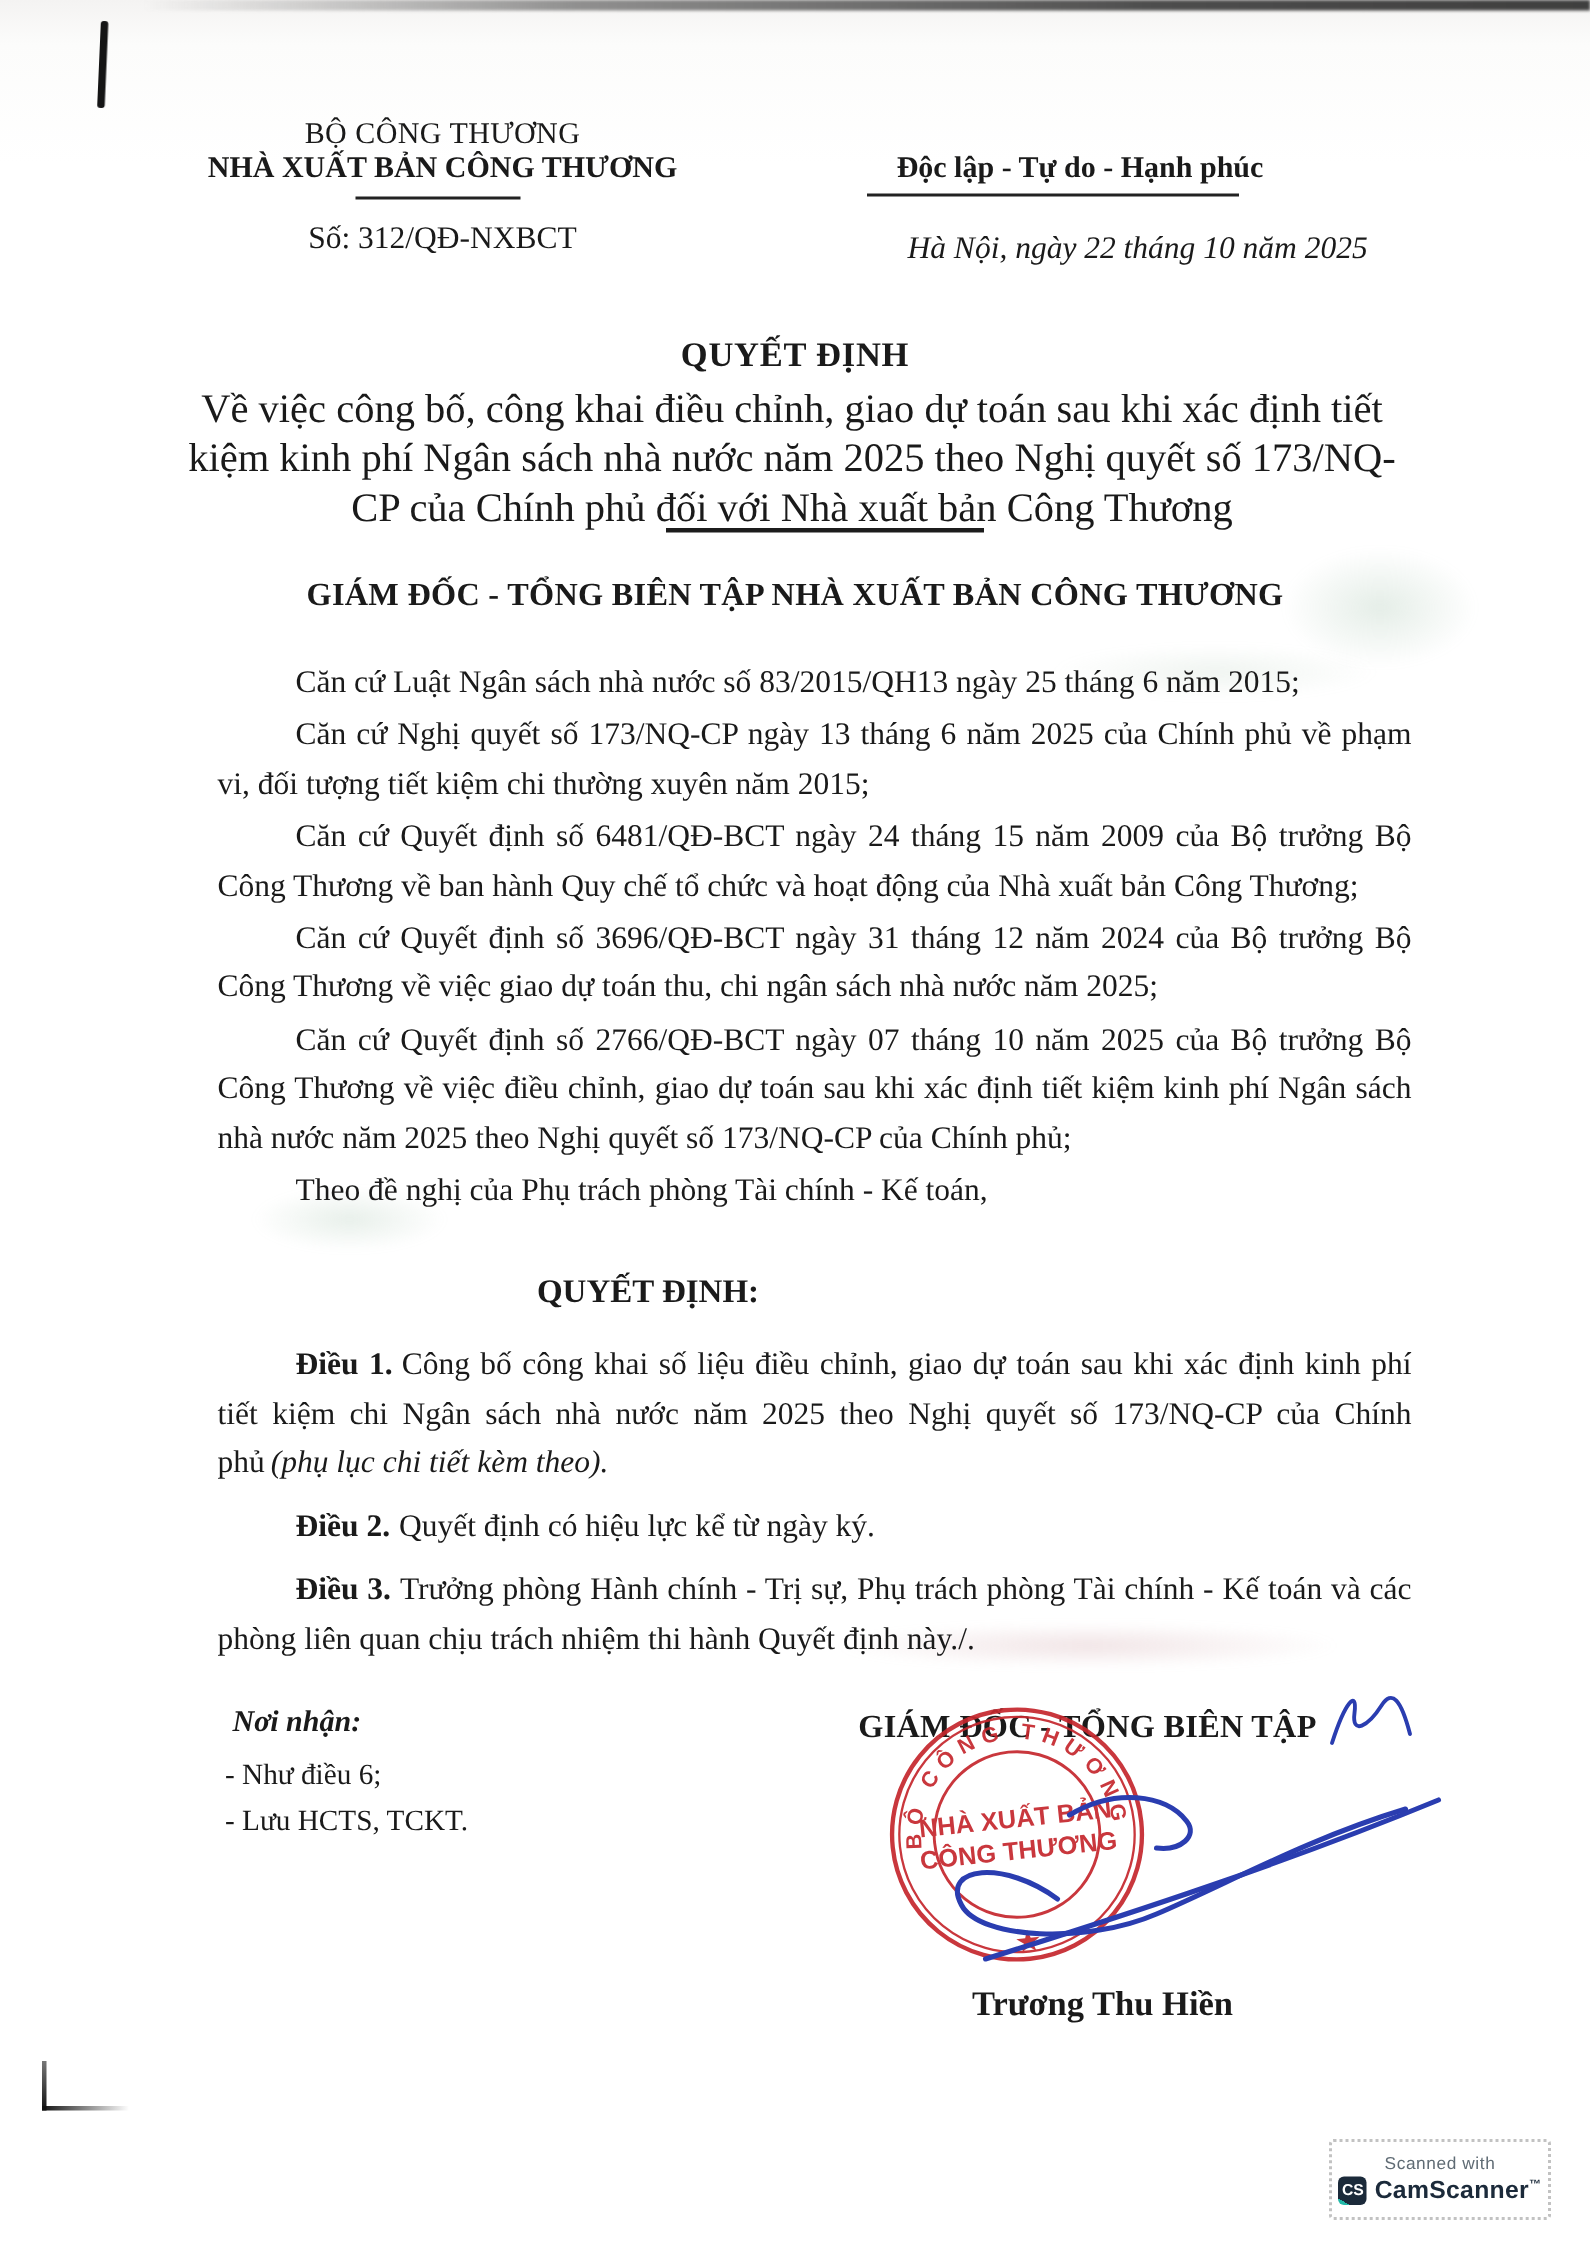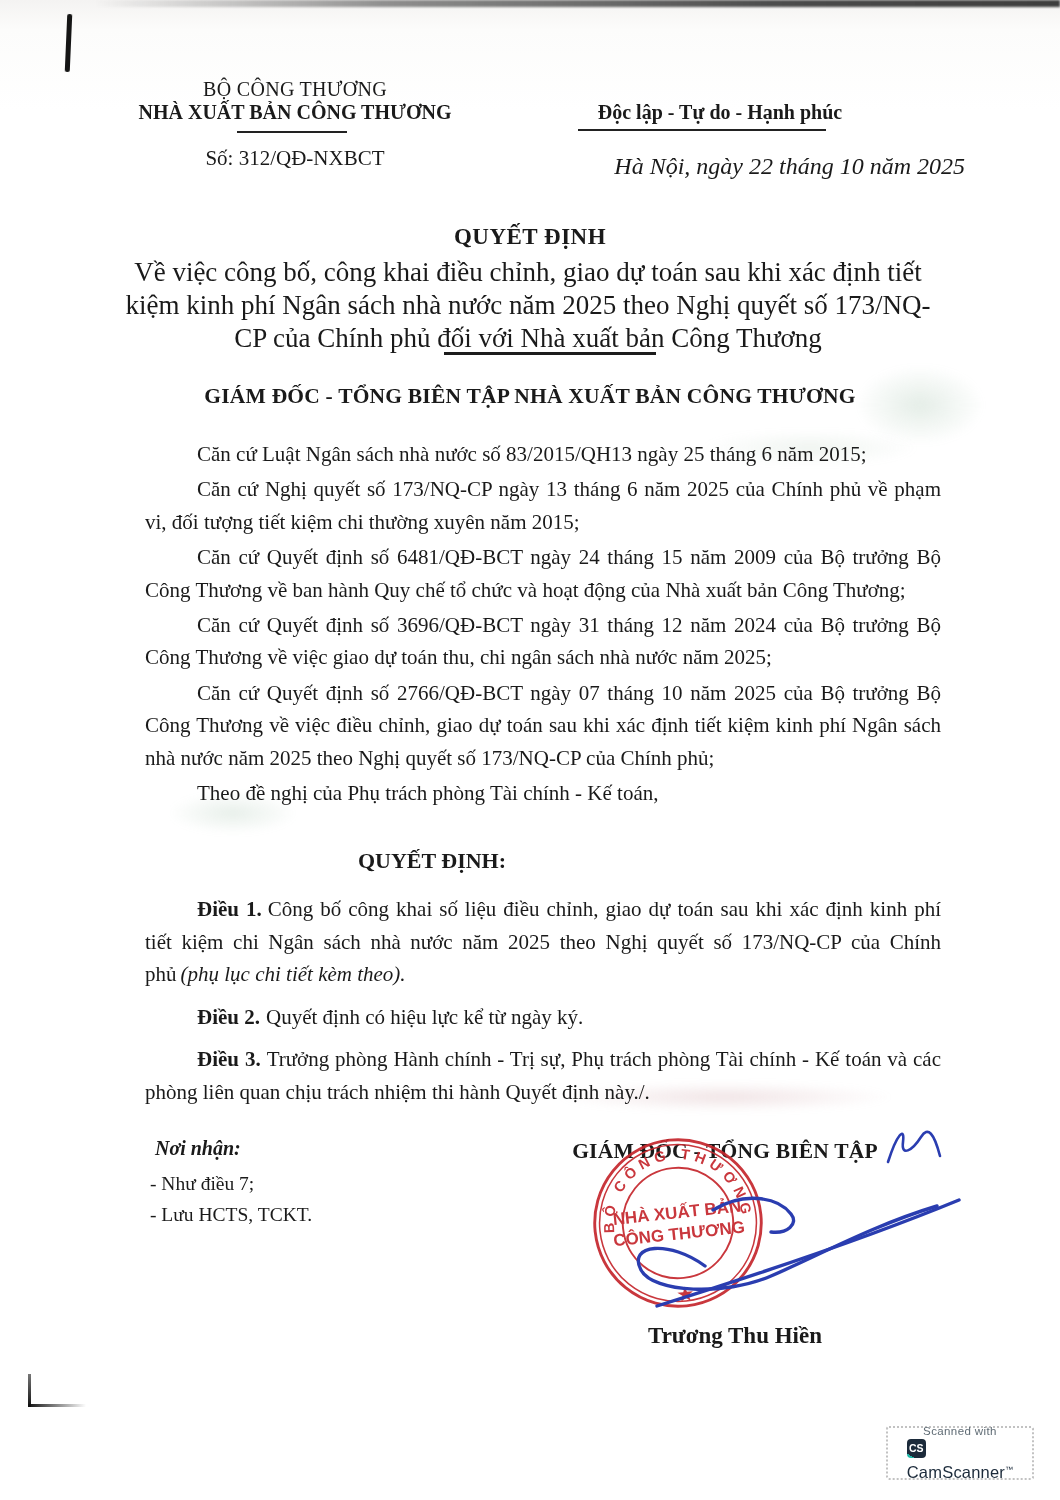--- a/index.html
+++ b/index.html
@@ -26,21 +26,21 @@
 
   
   .abs{position:absolute;}
   .hl1{left:120px;top:78px;width:350px;text-align:center;font-size:20px;letter-spacing:.3px;}
   .hl2{left:120px;top:101px;width:350px;text-align:center;font-size:20px;font-weight:bold;}
   .rule-left{left:237px;top:131px;width:110px;height:2px;background:#222;}
   .docnum{left:120px;top:146px;width:350px;text-align:center;font-size:21px;}
   .hr1{left:460px;top:76px;width:520px;text-align:center;font-size:20.5px;font-weight:bold;letter-spacing:.2px;}
   .hr2{left:460px;top:101px;width:520px;text-align:center;font-size:20px;font-weight:bold;}
   .rule-right{left:578px;top:129px;width:248px;height:2px;background:#222;}
-  .dateline{left:605px;top:153px;width:360px;text-align:right;font-size:24px;font-style:italic;}
+  .dateline{left:605px;top:153px;width:360px;text-align:left;font-size:21px;font-style:italic;}
 
   
   .doctitle{left:0;top:224px;width:1060px;text-align:center;font-size:23px;font-weight:bold;letter-spacing:.5px;}
   .subject{left:116px;top:256px;width:824px;text-align:center;font-size:27px;font-weight:normal;line-height:33px;}
   .rule-subject{left:444px;top:352px;width:212px;height:2.5px;background:#1c1c1c;}
   .authority{left:0;top:384px;width:1060px;text-align:center;font-size:21.5px;font-weight:bold;letter-spacing:.2px;}
 
   
   .bodycol{left:145px;top:438px;width:796px;font-size:21px;line-height:32.4px;text-align:justify;}
   .bodycol p{margin:0 0 3px 0;text-indent:52px;}
@@ -58,25 +58,25 @@
   .stamp-svg{left:586px;top:1131px;width:184px;height:184px;opacity:.92;transform:rotate(-6deg);}
   .sign-svg{left:575px;top:1148px;width:400px;height:175px;}
   .scribble-svg{left:883px;top:1124px;width:68px;height:48px;}
 
   
   .cam-badge{left:886px;top:1426px;width:148px;height:54px;background:#fff;
     border:2px dotted #c2c2c2;border-radius:3px;box-sizing:border-box;
     font-family:"Liberation Sans", sans-serif;display:flex;flex-direction:column;
     align-items:center;justify-content:center;gap:2px;}
   .cam-top{font-size:11.5px;color:#5f6b74;letter-spacing:.4px;}
-  .cam-row{display:flex;gap:5px;flex-direction:column;}
+  .cam-row{display:flex;align-items:center;gap:5px;}
   .cs-logo{width:19px;height:19px;border-radius:4px;color:#fff;font-size:10.5px;font-weight:bold;
     display:flex;align-items:center;justify-content:center;
     background:linear-gradient(30deg,#22b8a8 15%,#1b2a3a 15%);}
-  .cam-brand{font-size:16.5px;font-weight:normal;color:#1b2a3a;letter-spacing:.2px;}
+  .cam-brand{font-size:16.5px;font-weight:bold;color:#1b2a3a;letter-spacing:.2px;}
   .cam-tm{font-size:8px;color:#1b2a3a;vertical-align:super;}
 </style>
 </head>
 <body>
 
 <div class="page">
 
   <div class="top-smudge"></div>
   <div class="pen-mark"></div>
   <div class="corner-v"></div>
@@ -112,21 +112,21 @@
   <div class="abs decides">QUYẾT ĐỊNH:</div>
 
   <div class="abs articles">
     <p><span class="art-label">Điều 1.</span><span>Công bố công khai số liệu điều chỉnh, giao dự toán sau khi xác định kinh phí tiết kiệm chi Ngân sách nhà nước năm 2025 theo Nghị quyết số 173/NQ-CP của Chính phủ</span><span class="art-note">(phụ lục chi tiết kèm theo).</span></p>
     <p><span class="art-label">Điều 2.</span><span>Quyết định có hiệu lực kể từ ngày ký.</span></p>
     <p><span class="art-label">Điều 3.</span><span>Trưởng phòng Hành chính - Trị sự, Phụ trách phòng Tài chính - Kế toán và các phòng liên quan chịu trách nhiệm thi hành Quyết định này./.</span></p>
   </div>
 
   <div class="abs recips-label">Nơi nhận:</div>
   <div class="abs recips-items">
-    <div>- Như điều 7;</div>
+    <div>- Như điều 6;</div>
     <div>- Lưu HCTS, TCKT.</div>
   </div>
 
   <div class="abs sig-title">GIÁM ĐỐC - TỔNG BIÊN TẬP</div>
 
   <svg class="abs stamp-svg" viewBox="0 0 190 190">
     <g fill="none" stroke="#c5272d">
       <circle cx="95" cy="95" r="86" stroke-width="3"></circle>
       <circle cx="95" cy="95" r="81" stroke-width="1.6"></circle>
       <circle cx="95" cy="95" r="57" stroke-width="2"></circle>

